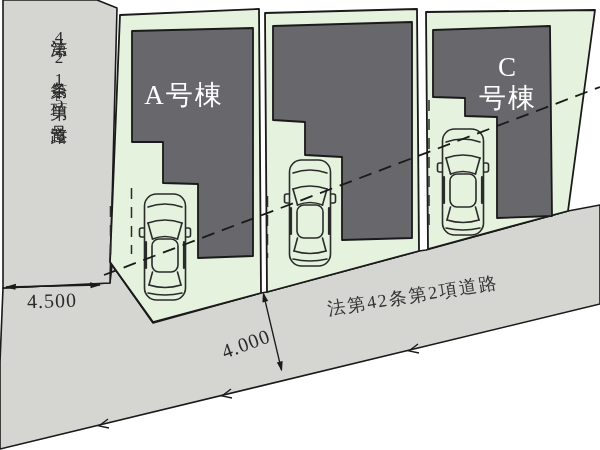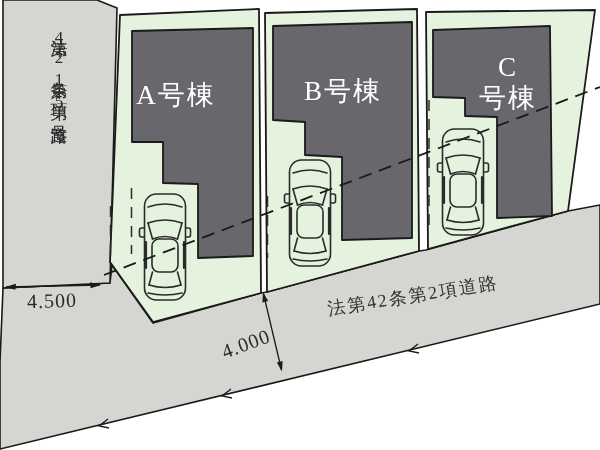--- a/index.html
+++ b/index.html
@@ -89,22 +89,21 @@
 
     <g stroke="#1a1a1a" stroke-width="1.3" fill="#1a1a1a">
       <line x1="263.5" y1="294" x2="281.5" y2="370"></line>
       <path d="M263,292 L262.4,302.4 L268.2,301.0 Z" stroke="none"></path>
       <path d="M282,371.5 L276.8,362.5 L282.6,361.1 Z" stroke="none"></path>
     </g>
   </svg>
 
   <div class="road-label-left" style="left:59px;top:26px;">法第42条第1項第5号道路</div>
 
-  <div class="overlay lot-label" style="left:176px;top:96px;">A号棟</div>
-  <div class="overlay lot-label" style="left:343px;top:92px;">B号棟</div>
+  <div class="overlay lot-label" style="left:184px;top:96px;">A号棟</div>
   <div class="overlay lot-label" style="left:508px;top:83px;">C
 号棟</div>
 
   <div class="overlay road-label-bottom" style="left:413px;top:296px;">法第42条第2項道路</div>
 
   <div class="overlay dim-label rot-m2" style="left:52px;top:301px;">4.500</div>
   <div class="overlay dim-label rot-m20" style="left:246px;top:344px;">4.000</div>
 
 </div>
 

